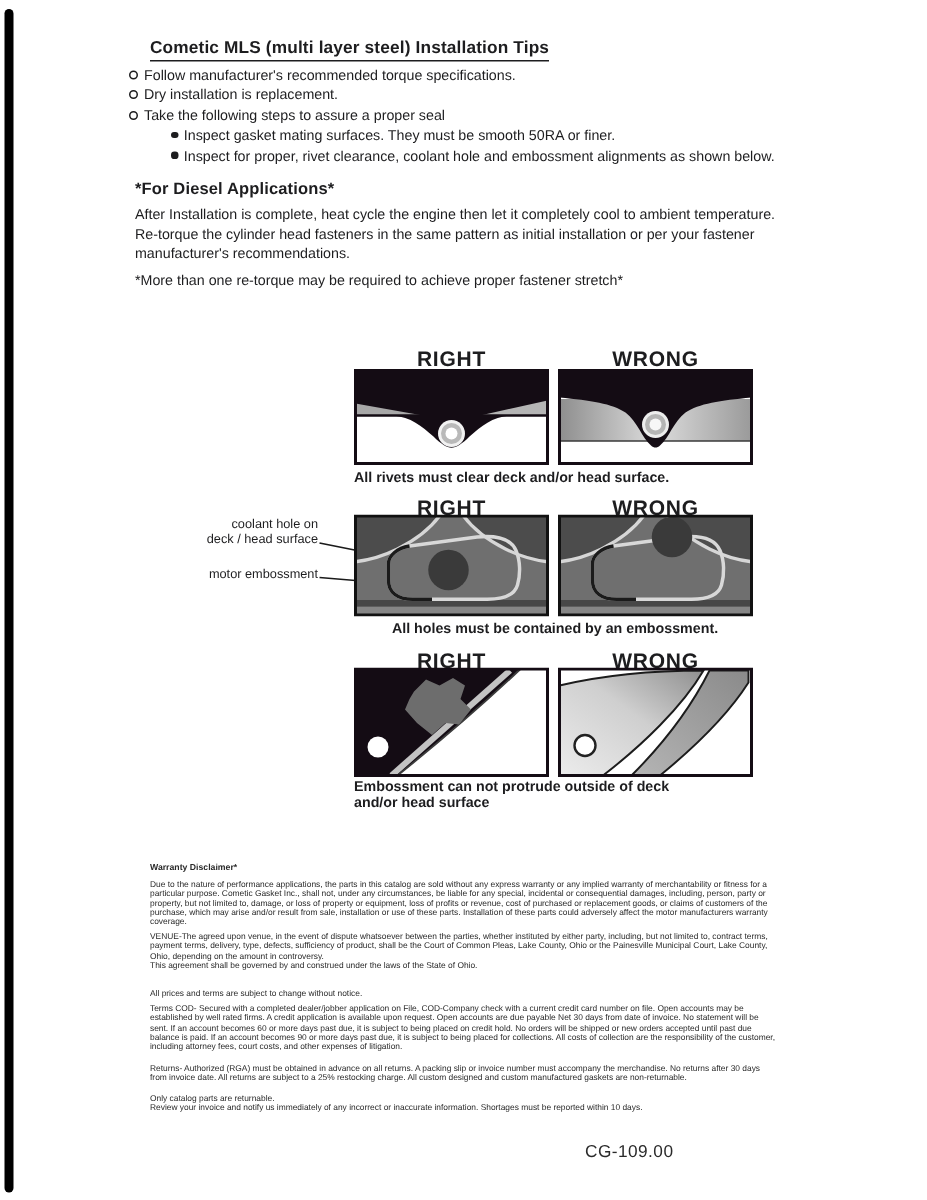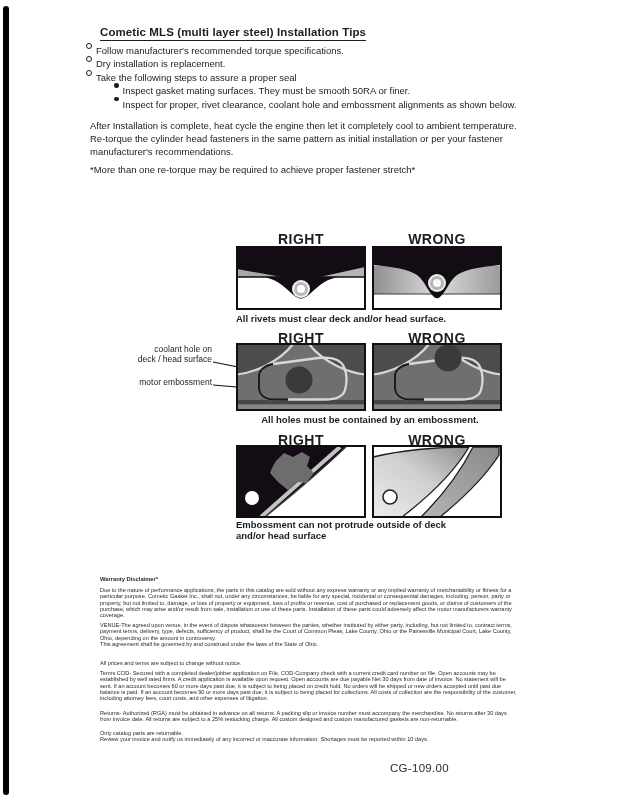--- a/index.html
+++ b/index.html
@@ -2,21 +2,21 @@
 <html><head>
 <meta charset="utf-8">
 <style>
   html,body{margin:0;padding:0;}
   body{width:618px;height:800px;position:relative;background:#ffffff;
        font-family:"Liberation Sans", sans-serif;color:#1d1d1f;overflow:hidden;}
   .abs{position:absolute;}
   .scan-bar{left:3px;top:6px;width:6px;height:789px;background:#000;border-radius:3px;}
   .title{left:100px;top:26px;font-size:11.5px;font-weight:bold;border-bottom:1.6px solid #1d1d1f;padding-bottom:2px;letter-spacing:.1px;}
   .bullets{left:86px;top:44px;width:460px;font-size:9.5px;line-height:13.4px;}
-  .b-row{display:flex;align-items:flex-start;}
+  .b-row{display:flex;align-items:center;}
   .b-row.sub{padding-left:28px;}
   .b-circle{width:4px;height:4px;border:1px solid #1d1d1f;border-radius:50%;margin-right:4px;flex:0 0 auto;position:relative;top:-1px;}
   .b-dot{width:4.5px;height:4.5px;background:#1d1d1f;border-radius:50%;margin-right:4px;flex:0 0 auto;position:relative;top:-1px;}
   .diesel{left:90px;top:119px;width:438px;font-size:9.5px;line-height:13px;}
   .diesel h2{font-size:11px;margin:0 0 4px 0;line-height:14px;letter-spacing:.1px;}
   .diesel p{margin:0 0 5px 0;}
   .rw-label{font-size:14px;font-weight:bold;text-align:center;letter-spacing:.5px;}
   .caption{font-size:9.5px;font-weight:bold;line-height:11px;white-space:pre-line;}
   .ann{font-size:8.5px;line-height:9.6px;text-align:right;white-space:pre-line;width:122px;}
   .legal{font-size:5.6px;line-height:6.3px;width:418px;color:#2a2a2a;white-space:pre-line;}
@@ -48,20 +48,21 @@
     <span class="b-dot"></span>
     <span>Inspect gasket mating surfaces.  They must be smooth 50RA or finer.</span>
   </div>
   <div class="b-row sub">
     <span class="b-dot"></span>
     <span>Inspect for proper, rivet clearance, coolant hole and embossment alignments as shown below.</span>
   </div>
 </div>
 
 <div class="abs diesel">
+  <h2>*For Diesel Applications*</h2>
   <p>After Installation is complete, heat cycle the engine then let it completely cool to ambient temperature. Re-torque the cylinder head fasteners in the same pattern as initial installation or per your fastener manufacturer's recommendations.</p>
   <p>*More than one re-torque may be required to achieve proper fastener stretch*</p>
 </div>
 
 <div class="abs rw-label" style="left:236px;top:231px;width:130px;">RIGHT</div>
 <div class="abs rw-label" style="left:372px;top:231px;width:130px;">WRONG</div>
 
 <div class="abs" style="left:236px;top:246px;">
   <svg width="130" height="64" viewBox="0 0 130 64">
     <rect x="1" y="1" width="128" height="62" fill="#ffffff"></rect>

